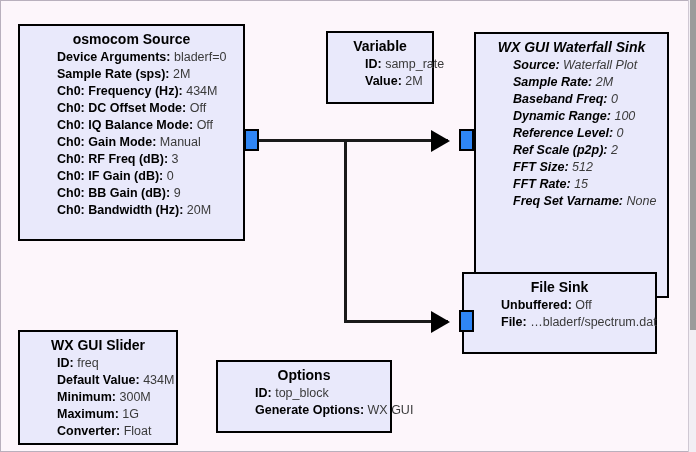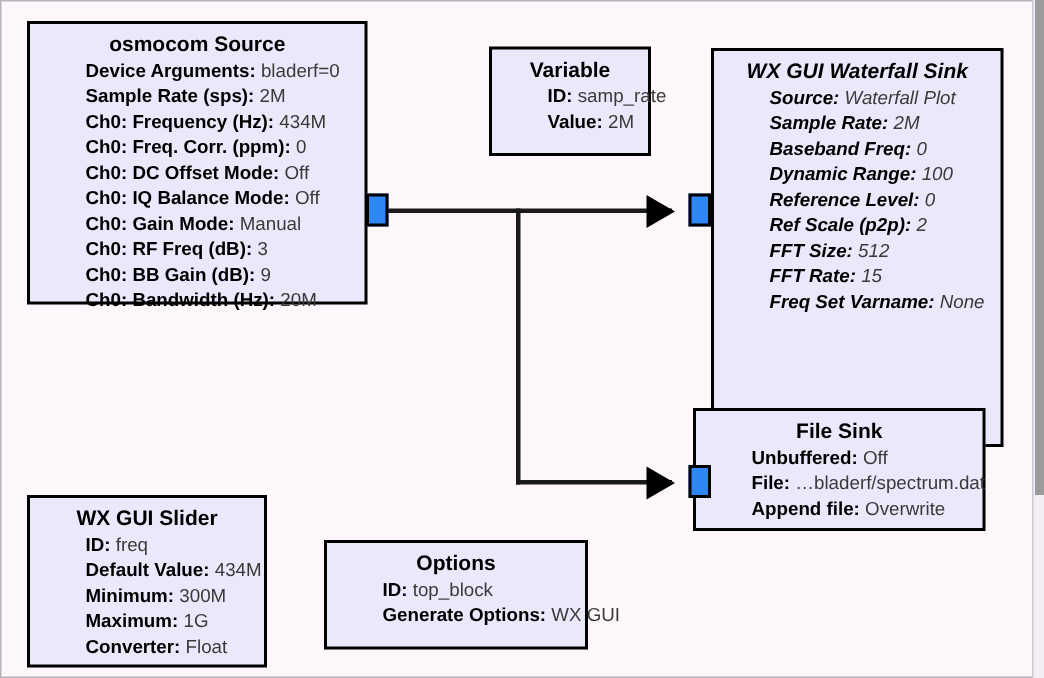--- a/index.html
+++ b/index.html
@@ -121,56 +121,56 @@
 
 <div id="canvas">
 
   <div class="wire-h" style="left:258px; top:139px; width:190px;"></div>
   <div class="wire-v" style="left:344px; top:139px; height:184px;"></div>
   <div class="wire-h" style="left:344px; top:320px; width:104px;"></div>
 
   <div class="arrow" style="left:431px; top:130px;"></div>
   <div class="arrow" style="left:431px; top:311px;"></div>
 
-  <div class="block" style="left:18px; top:14px; width:227px; height:189px;">
+  <div class="block" style="left:18px; top:24px; width:227px; height:217px;">
     <div class="block-title">osmocom Source</div>
 
     <div class="prop">
       <span class="k">Device Arguments:</span>
       <span class="v">bladerf=0</span>
     </div>
     <div class="prop">
       <span class="k">Sample Rate (sps):</span>
       <span class="v">2M</span>
     </div>
     <div class="prop">
       <span class="k">Ch0: Frequency (Hz):</span>
       <span class="v">434M</span>
     </div>
     <div class="prop">
-      <span class="k">Ch0: Freq. Corr. (ppm):</span>
-      <span class="v">0</span>
-    </div>
-    <div class="prop">
       <span class="k">Ch0: DC Offset Mode:</span>
       <span class="v">Off</span>
     </div>
     <div class="prop">
       <span class="k">Ch0: IQ Balance Mode:</span>
       <span class="v">Off</span>
     </div>
     <div class="prop">
       <span class="k">Ch0: Gain Mode:</span>
       <span class="v">Manual</span>
     </div>
     <div class="prop">
       <span class="k">Ch0: RF Freq (dB):</span>
       <span class="v">3</span>
     </div>
     <div class="prop">
+      <span class="k">Ch0: IF Gain (dB):</span>
+      <span class="v">0</span>
+    </div>
+    <div class="prop">
       <span class="k">Ch0: BB Gain (dB):</span>
       <span class="v">9</span>
     </div>
     <div class="prop">
       <span class="k">Ch0: Bandwidth (Hz):</span>
       <span class="v">20M</span>
     </div>
   </div>
   <div class="port" style="left:244px; top:129px;"></div>
 
@@ -229,24 +229,20 @@
 
   <div class="block" style="left:462px; top:272px; width:195px; height:82px;">
     <div class="block-title">File Sink</div>
     <div class="prop">
       <span class="k">Unbuffered:</span>
       <span class="v">Off</span>
     </div>
     <div class="prop">
       <span class="k">File:</span>
       <span class="v">…bladerf/spectrum.dat</span>
-    </div>
-    <div class="prop">
-      <span class="k">Append file:</span>
-      <span class="v">Overwrite</span>
     </div>
   </div>
   <div class="port" style="left:459px; top:310px;"></div>
 
   <div class="block" style="left:18px; top:330px; width:160px; height:115px;">
     <div class="block-title">WX GUI Slider</div>
     <div class="prop">
       <span class="k">ID:</span>
       <span class="v">freq</span>
     </div>

